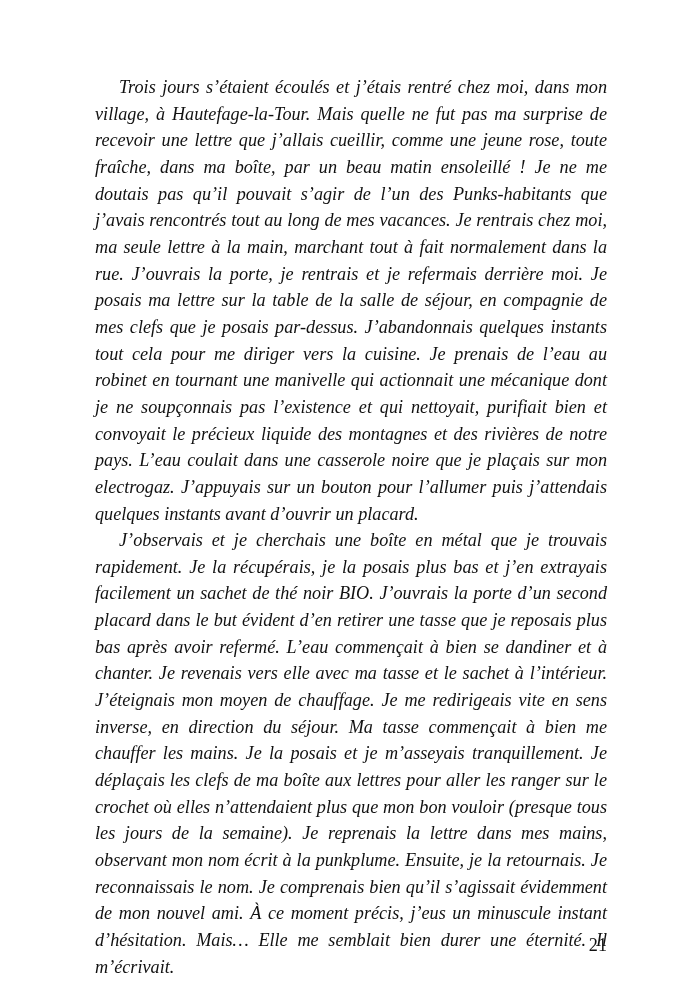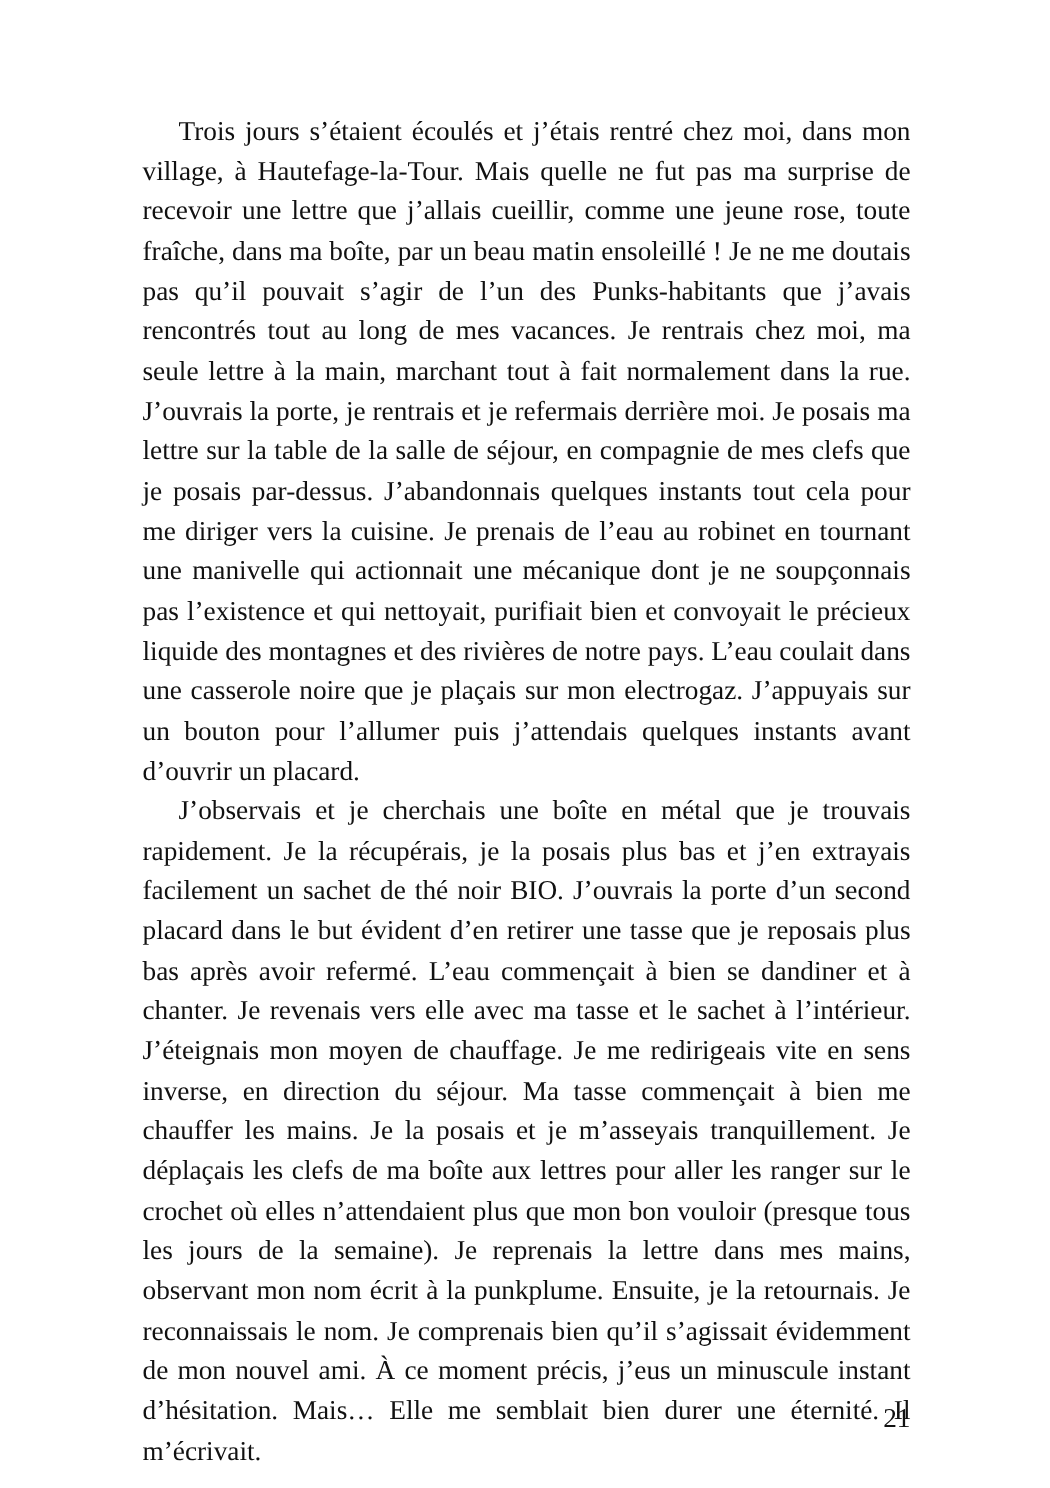--- a/index.html
+++ b/index.html
@@ -21,20 +21,21 @@
       top: 74px;
       width: 512px;
     }
     .para {
       margin: 0;
       font-size: 18.2px;
       line-height: 26.65px;
       text-align: justify;
       text-indent: 24px;
       hyphens: none;
+      font-style: italic;
     }
     .page-number {
       position: absolute;
       left: 560px;
       top: 912px;
       width: 47px;
       text-align: right;
       font-size: 18.2px;
       line-height: 26px;
       margin-top: 20px;

